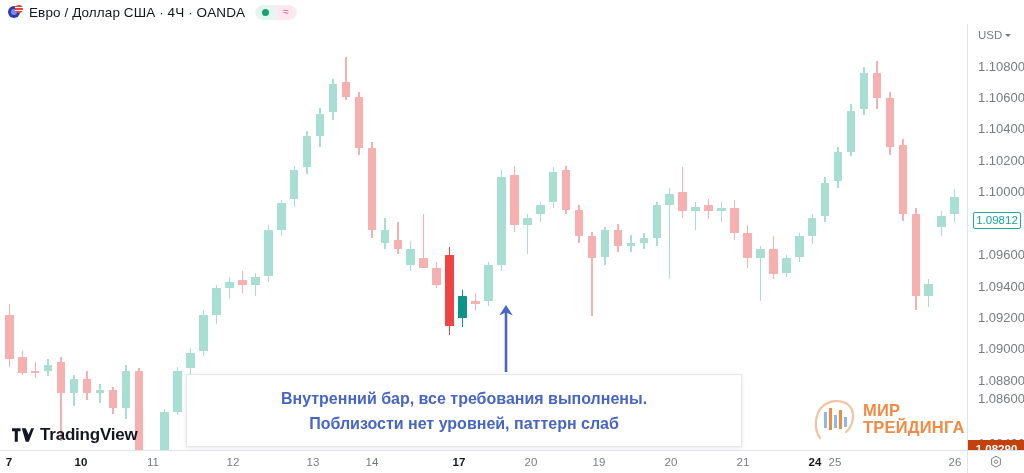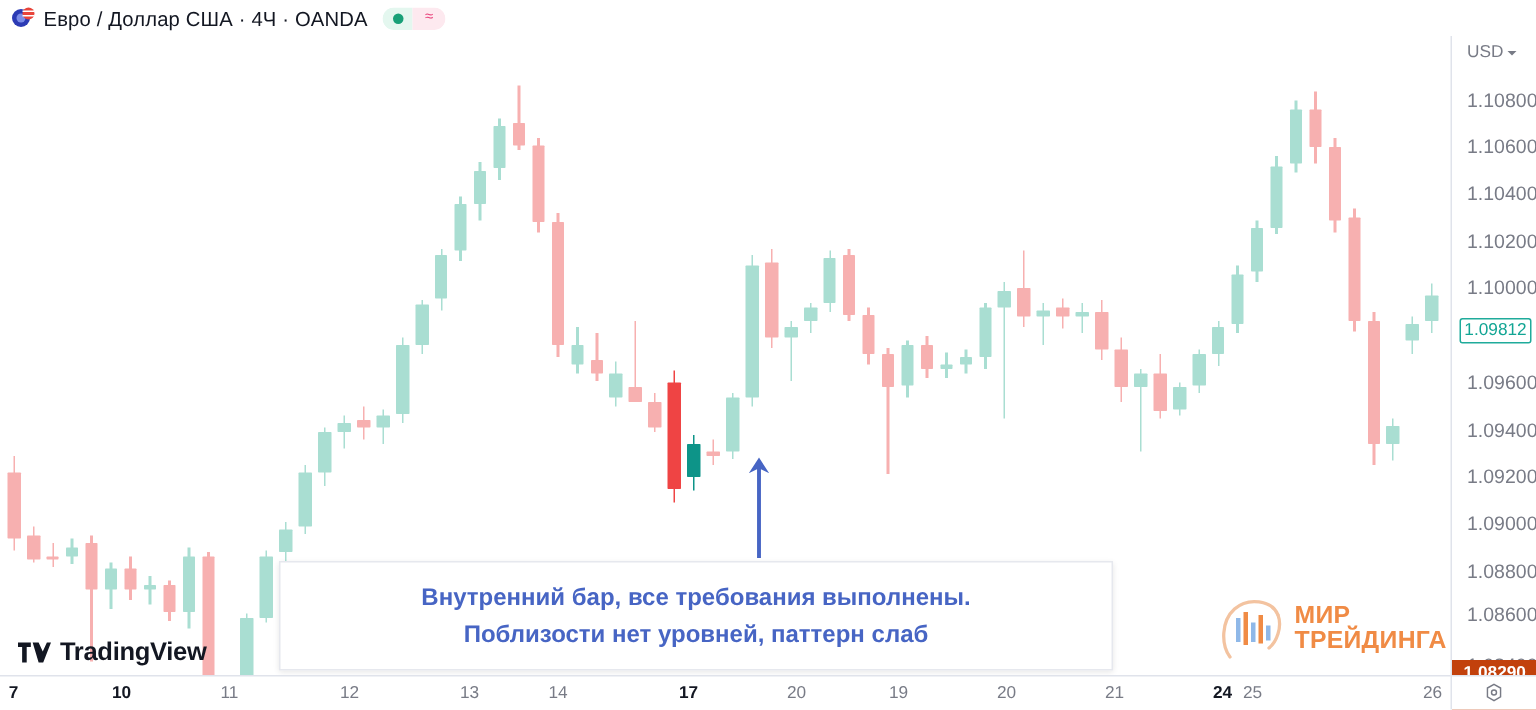--- a/index.html
+++ b/index.html
@@ -394,21 +394,21 @@
   <div class="ptick" style="top: 34.6682px;">1.10800</div>
       <div class="ptick" style="top: 66.0783px;">1.10600</div>
       <div class="ptick" style="top: 97.4885px;">1.10400</div>
       <div class="ptick" style="top: 128.899px;">1.10200</div>
       <div class="ptick" style="top: 160.309px;">1.10000</div>
       <div class="ptick" style="top: 223.129px;">1.09600</div>
       <div class="ptick" style="top: 254.539px;">1.09400</div>
       <div class="ptick" style="top: 285.949px;">1.09200</div>
       <div class="ptick" style="top: 317.359px;">1.09000</div>
       <div class="ptick" style="top: 348.77px;">1.08800</div>
-      <div class="ptick" style="top: 378px;">1.08600</div>
+      <div class="ptick" style="top: 367px;">1.08600</div>
       <div class="ptick" style="top: 411.59px;">1.08400</div>
       <div class="last-price-tag" style="top: 187.834px;">1.09812</div>
       <div class="cur-price-tag" style="top: 416px;">
         <div>1.08290</div>
         <div class="cd">03:40:52</div>
       </div>
     </div>
 
   <div class="time-axis" id="time-axis">
       <div class="ttick bold" style="left: 9px;">7</div>

